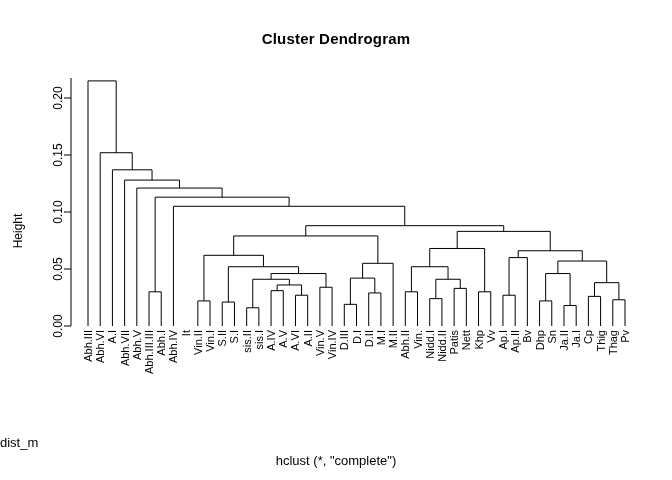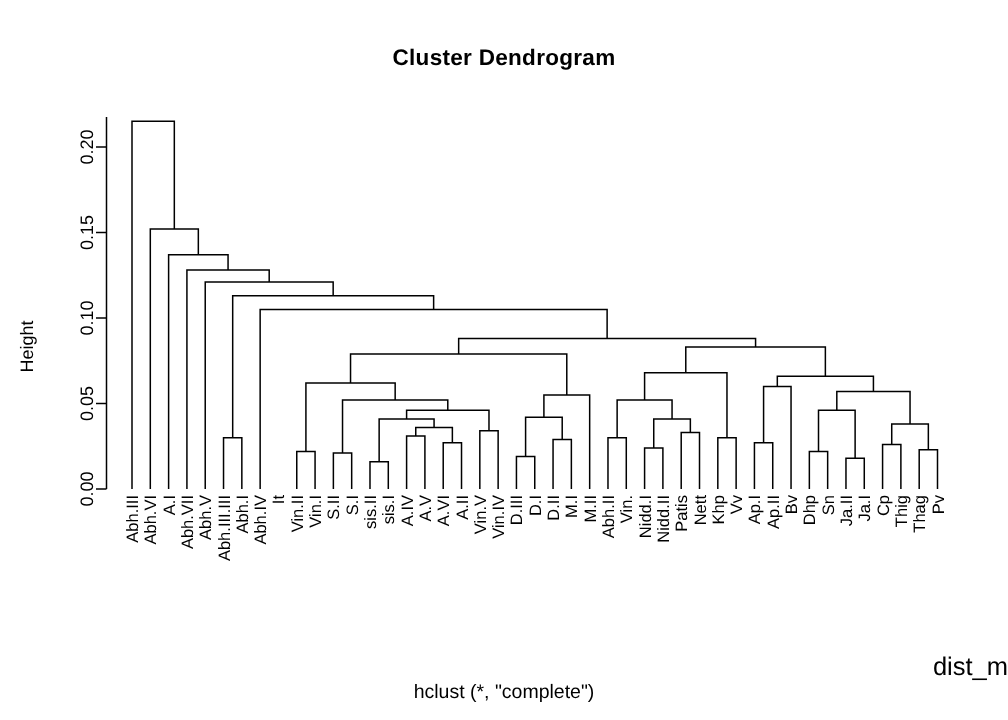--- a/index.html
+++ b/index.html
@@ -3,21 +3,21 @@
 <meta charset="utf-8">
 <style>
   html,body{margin:0;padding:0;background:#ffffff;}
   body{width:672px;height:480px;overflow:hidden;
        font-family:"Liberation Sans", sans-serif;color:#000;}
   #plot{position:relative;width:588px;height:480px;}
   #title{position:absolute;left:0;top:30px;width:672px;text-align:center;
          font-size:15px;font-weight:bold;letter-spacing:0.2px;}
   #ylab{position:absolute;left:-22px;top:224px;width:80px;text-align:center;
         font-size:12px;transform:rotate(-90deg);transform-origin:center center;}
-  #caption1{position:absolute;left:0;top:435px;width:672px;text-align:right;font-size:17px;}
+  #caption1{position:absolute;left:0;top:435px;width:672px;text-align:left;font-size:13px;}
   #caption2{position:absolute;left:0;top:453px;width:672px;text-align:center;font-size:13px;}
   svg{position:absolute;left:0;top:0;}
   .tiklab{font-family:"Liberation Sans", sans-serif;font-size:12px;fill:#000;}
   .leaflab{font-family:"Liberation Sans", sans-serif;font-size:11px;fill:#000;}
 </style>
 </head>
 <body>
 
 <div id="plot">
 

